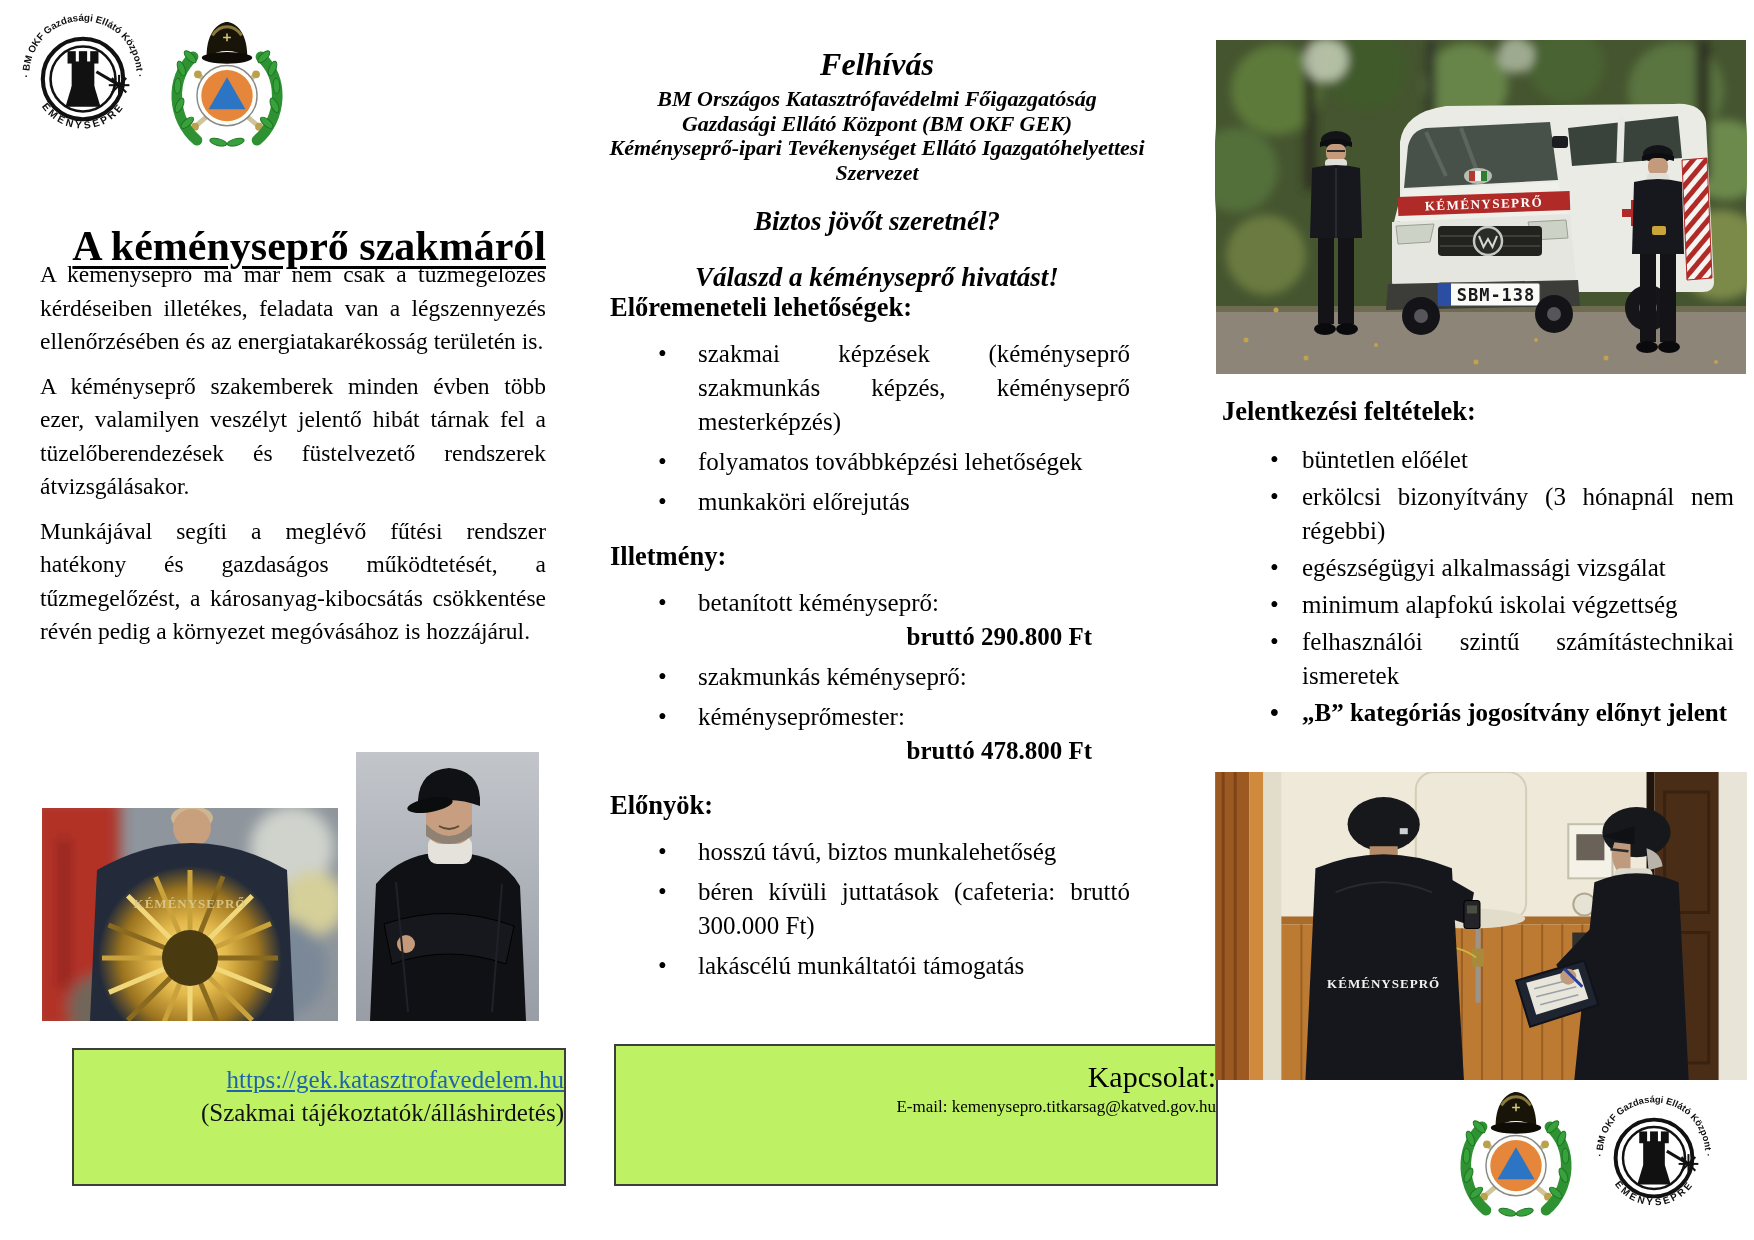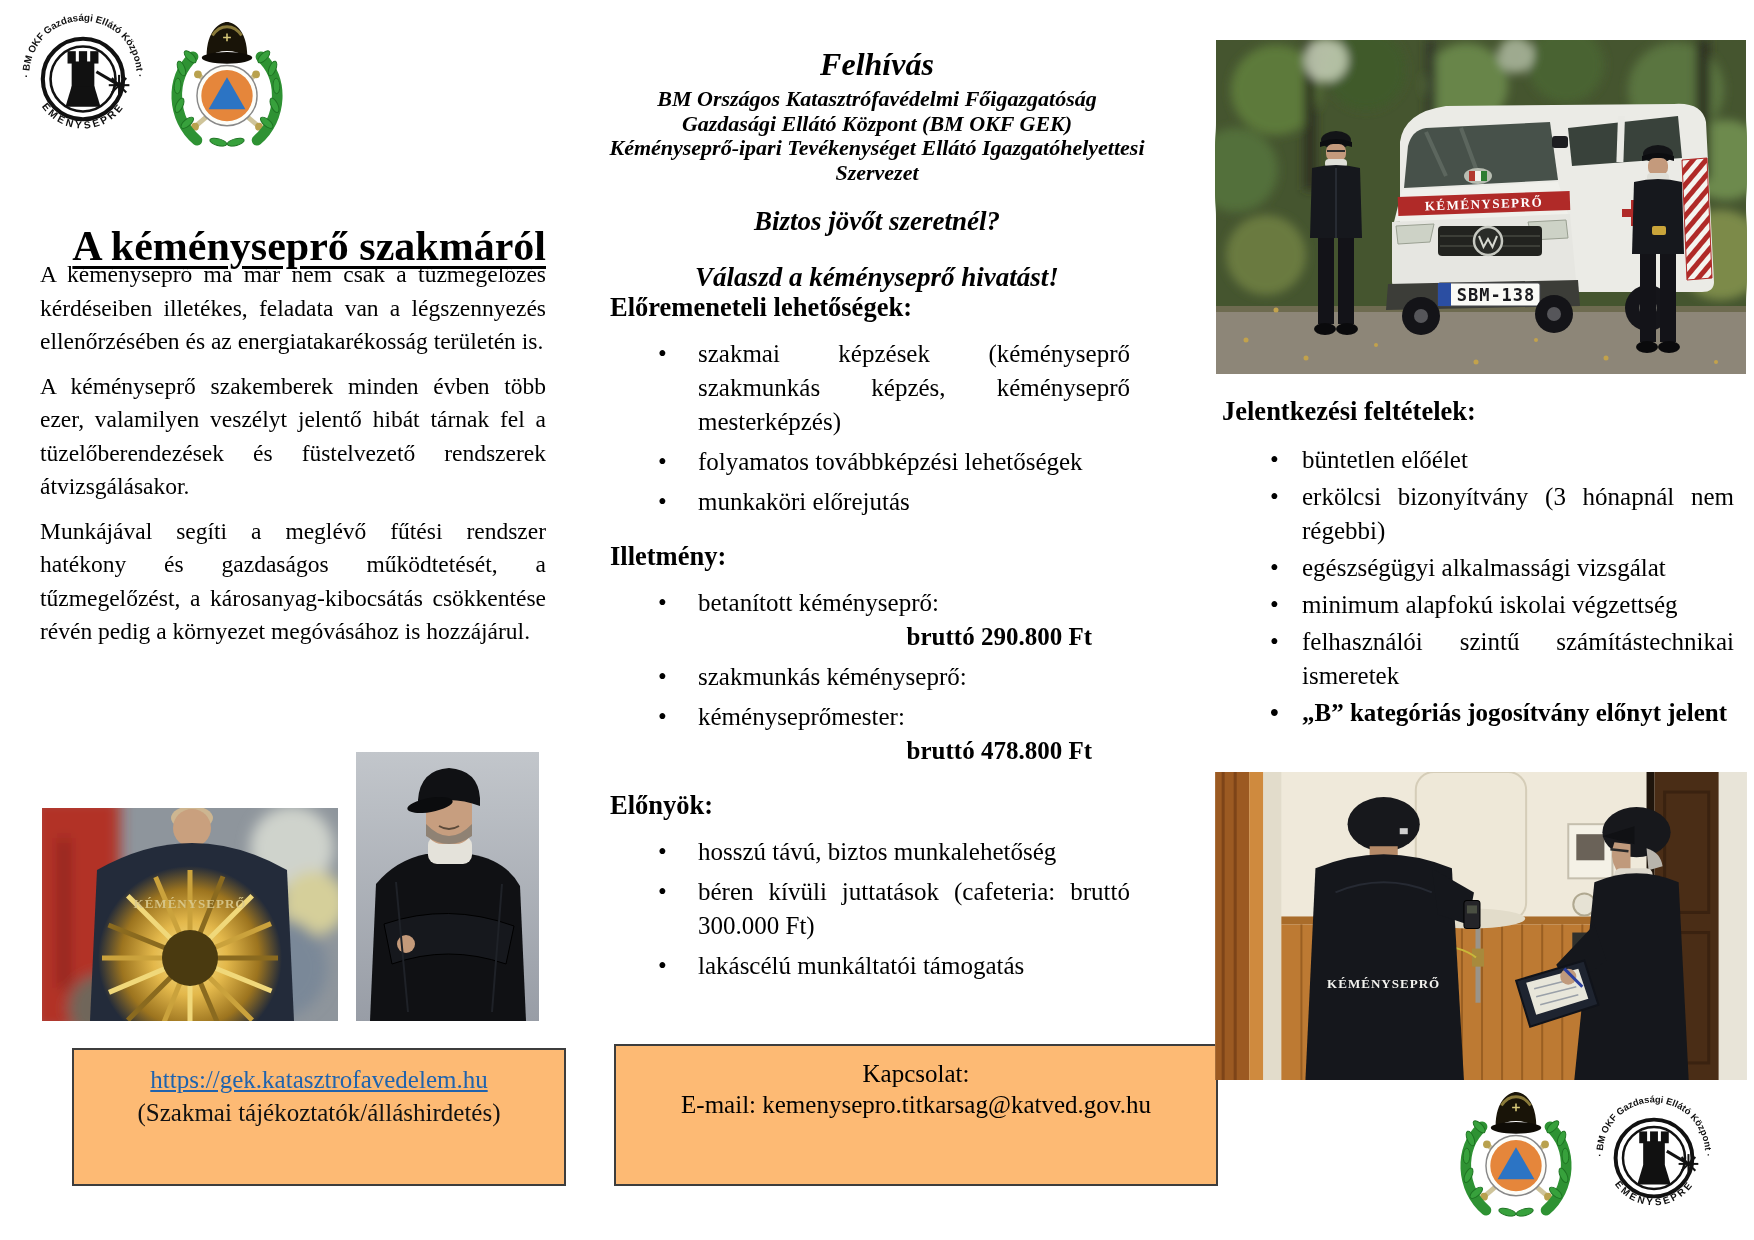--- a/index.html
+++ b/index.html
@@ -7,41 +7,41 @@
         font-family:"Liberation Serif", serif;color:#000;}
   .abs{position:absolute;}
 
   
   .left-heading{left:40px;top:188px;width:506px;text-align:right;font-size:42px;font-weight:bold;
         text-decoration:underline;text-decoration-thickness:3px;text-underline-offset:6px;margin-top:34px;}
   .left-text{left:40px;top:258px;width:506px;font-size:23.5px;line-height:33.5px;text-align:justify;}
   .left-text p{margin:0 0 11px 0;}
   .photo{overflow:hidden;}
   .photo svg{display:block;}
-  .box{border:2px solid #3d3d3d;text-align:center;background:#fdba74;}
+  .box{border:2px solid #3d3d3d;text-align:right;background:#bef264;}
   .link-box{left:72px;top:1048px;width:494px;height:138px;padding-top:16px;box-sizing:border-box;}
   .link-box a{color:#1f63ae;font-size:25px;text-decoration:underline;}
   .link-note{font-size:25px;margin-top:5px;color:#111;}
 
   
   .mid-header{left:556px;top:46px;width:642px;text-align:center;font-weight:bold;font-style:italic;}
   .mid-title{font-size:32px;margin:0 0 4px 0;}
   .org-line{font-size:22px;line-height:24.5px;}
   .mid-h1{font-size:27px;line-height:40px;margin-top:16px;}
   .mid-body{left:610px;top:292px;width:532px;}
   .sec-h{font-size:26.5px;font-weight:bold;margin:22px 0 14px 0;}
   .sec-h.first{margin-top:0;}
   ul.blt{list-style:none;margin:12px;padding:0;}
   ul.blt li{position:relative;padding-left:76px;font-size:25px;line-height:34px;
             text-align:justify;margin-bottom:6px;}
   ul.blt li::before{content:"•";position:absolute;left:36px;top:0;font-size:25px;}
   .sal-value{font-weight:bold;text-align:right;padding-right:38px;}
   .contact-box{left:614px;top:1044px;width:604px;height:142px;padding-top:14px;box-sizing:border-box;}
-  .contact-title{font-size:25px;font-family:Liberation Serif, serif;}
-  .contact-email{font-size:25px;margin-top:3px;}
+  .contact-title{font-size:30px;font-family:Liberation Serif, serif;}
+  .contact-email{font-size:17px;margin-top:3px;}
 
   
   .req-block{left:1222px;top:396px;width:524px;}
   .req-block .sec-h{margin:0 0 16px 0;}
   ul.blt.right li{padding-left:68px;margin-bottom:3px;}
   ul.blt.right li::before{left:36px;}
   li.bold{font-weight:bold;}
 
   .logo-svg svg{display:block;width:100%;height:100%;}
 </style>

